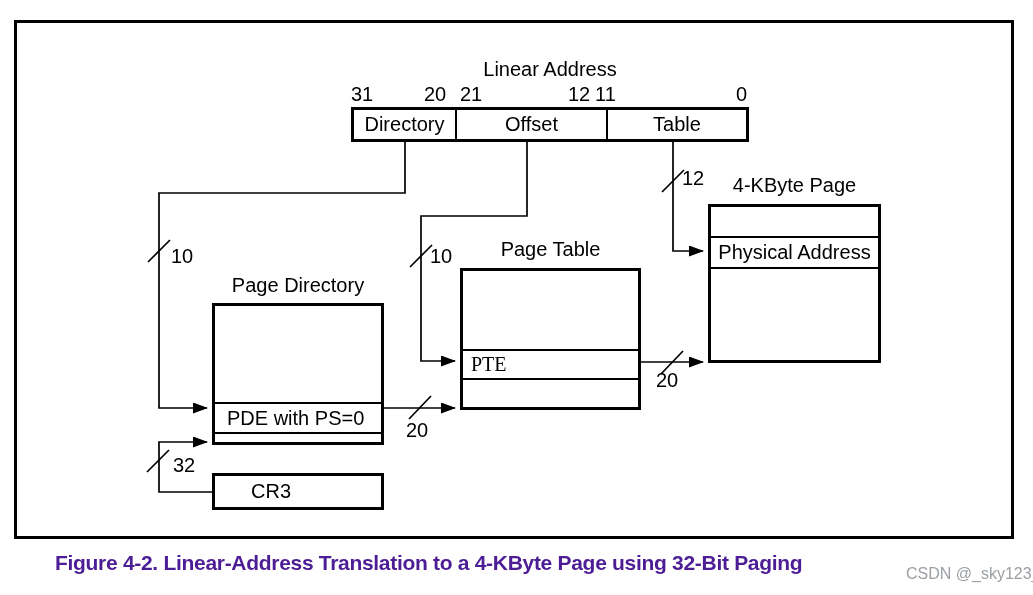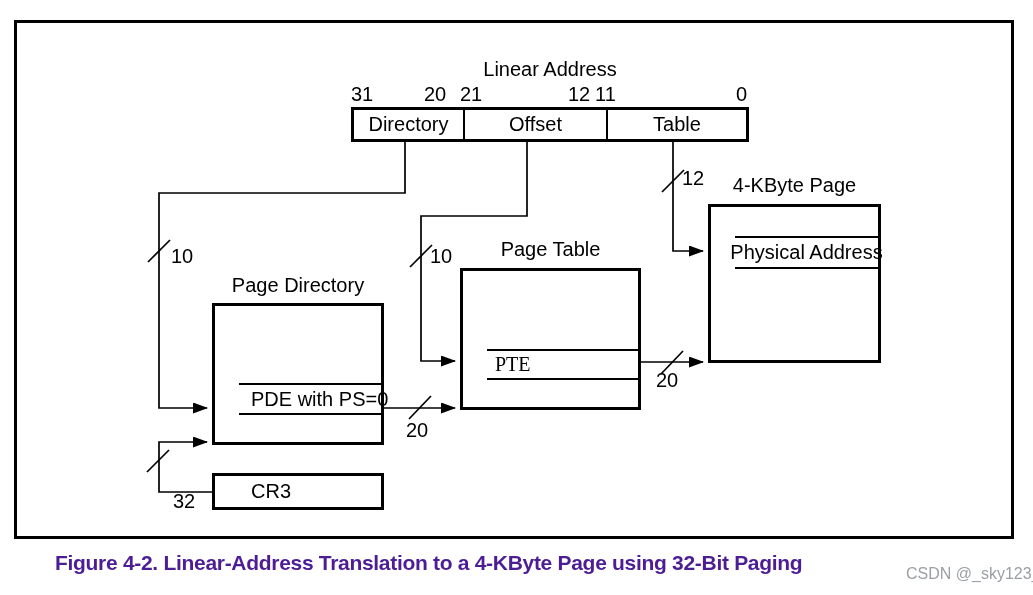--- a/index.html
+++ b/index.html
@@ -27,37 +27,37 @@
   .bitnum { position: absolute; top: 84px; font-size: 20px; line-height: 1; }
   #la-box {
     left: 351px; top: 107px; width: 398px; height: 35px;
     border: 3px solid #000; box-sizing: border-box;
     display: flex; align-items: stretch;
   }
   .la-cell {
     display: flex; align-items: center; justify-content: center;
     font-size: 20px; box-sizing: border-box; height: 100%;
   }
-  .la-cell.c0 { width: 109px; border-radius: 11px; }
+  .la-cell.c0 { width: 101px; border-radius: 11px; }
   .la-cell.c1 { width: 140px; border-left: 2px solid #000; }
   .la-cell.c2 { flex: 1; border-left: 2px solid #000; }
 
   
   .dbox { border: 3px solid #000; box-sizing: border-box; background: #fff; }
   .drow {
     position: absolute; left: 0; right: 0;
     border-top: 2px solid #000; border-bottom: 2px solid #000;
     box-sizing: border-box;
     display: flex; align-items: center;
-    font-size: 20px; white-space: nowrap; margin-left: 24px;
+    font-size: 20px; white-space: nowrap;
   }
 
   #pd-title { left: 212px; top: 275px; width: 172px; }
   #pd-box  { left: 212px; top: 303px; width: 172px; height: 142px; }
-  #pd-row  { top: 77px; height: 32px; padding-left: 12px; text-align: center; }
+  #pd-row  { top: 96px; height: 32px; padding-left: 12px; text-align: center; }
 
   #pt-title { left: 460px; top: 239px; width: 181px; }
   #pt-box  { left: 460px; top: 268px; width: 181px; height: 142px; font-family: Liberation Serif, serif; }
   #pt-row  { top: 78px; height: 31px; padding-left: 8px; }
 
   #p4k-title { left: 708px; top: 175px; width: 173px; }
   #p4k-box { left: 708px; top: 204px; width: 173px; height: 159px; }
   #p4k-row { top: 29px; height: 33px; justify-content: center; }
 
   #cr3-box {
@@ -67,21 +67,21 @@
     font-size: 20px; padding-left: 36px;
   }
 
   
   .bus { position: absolute; font-size: 20px; line-height: 1; }
   #bus-dir   { left: 171px; top: 246px; }
   #bus-table { left: 430px; top: 246px; }
   #bus-off   { left: 682px; top: 168px; }
   #bus-pde   { left: 406px; top: 420px; }
   #bus-pte   { left: 656px; top: 370px; }
-  #bus-cr3   { left: 173px; top: 455px; margin-top: 36px; }
+  #bus-cr3   { left: 173px; top: 455px; }
 
   #wires { left: 0; top: 0; width: 1033px; height: 595px; pointer-events: none; }
 
   #caption {
     left: 55px; top: 551px;
     font-size: 21px; font-weight: bold;
     letter-spacing: -0.3px;
     white-space: nowrap;
   }
   #watermark {

